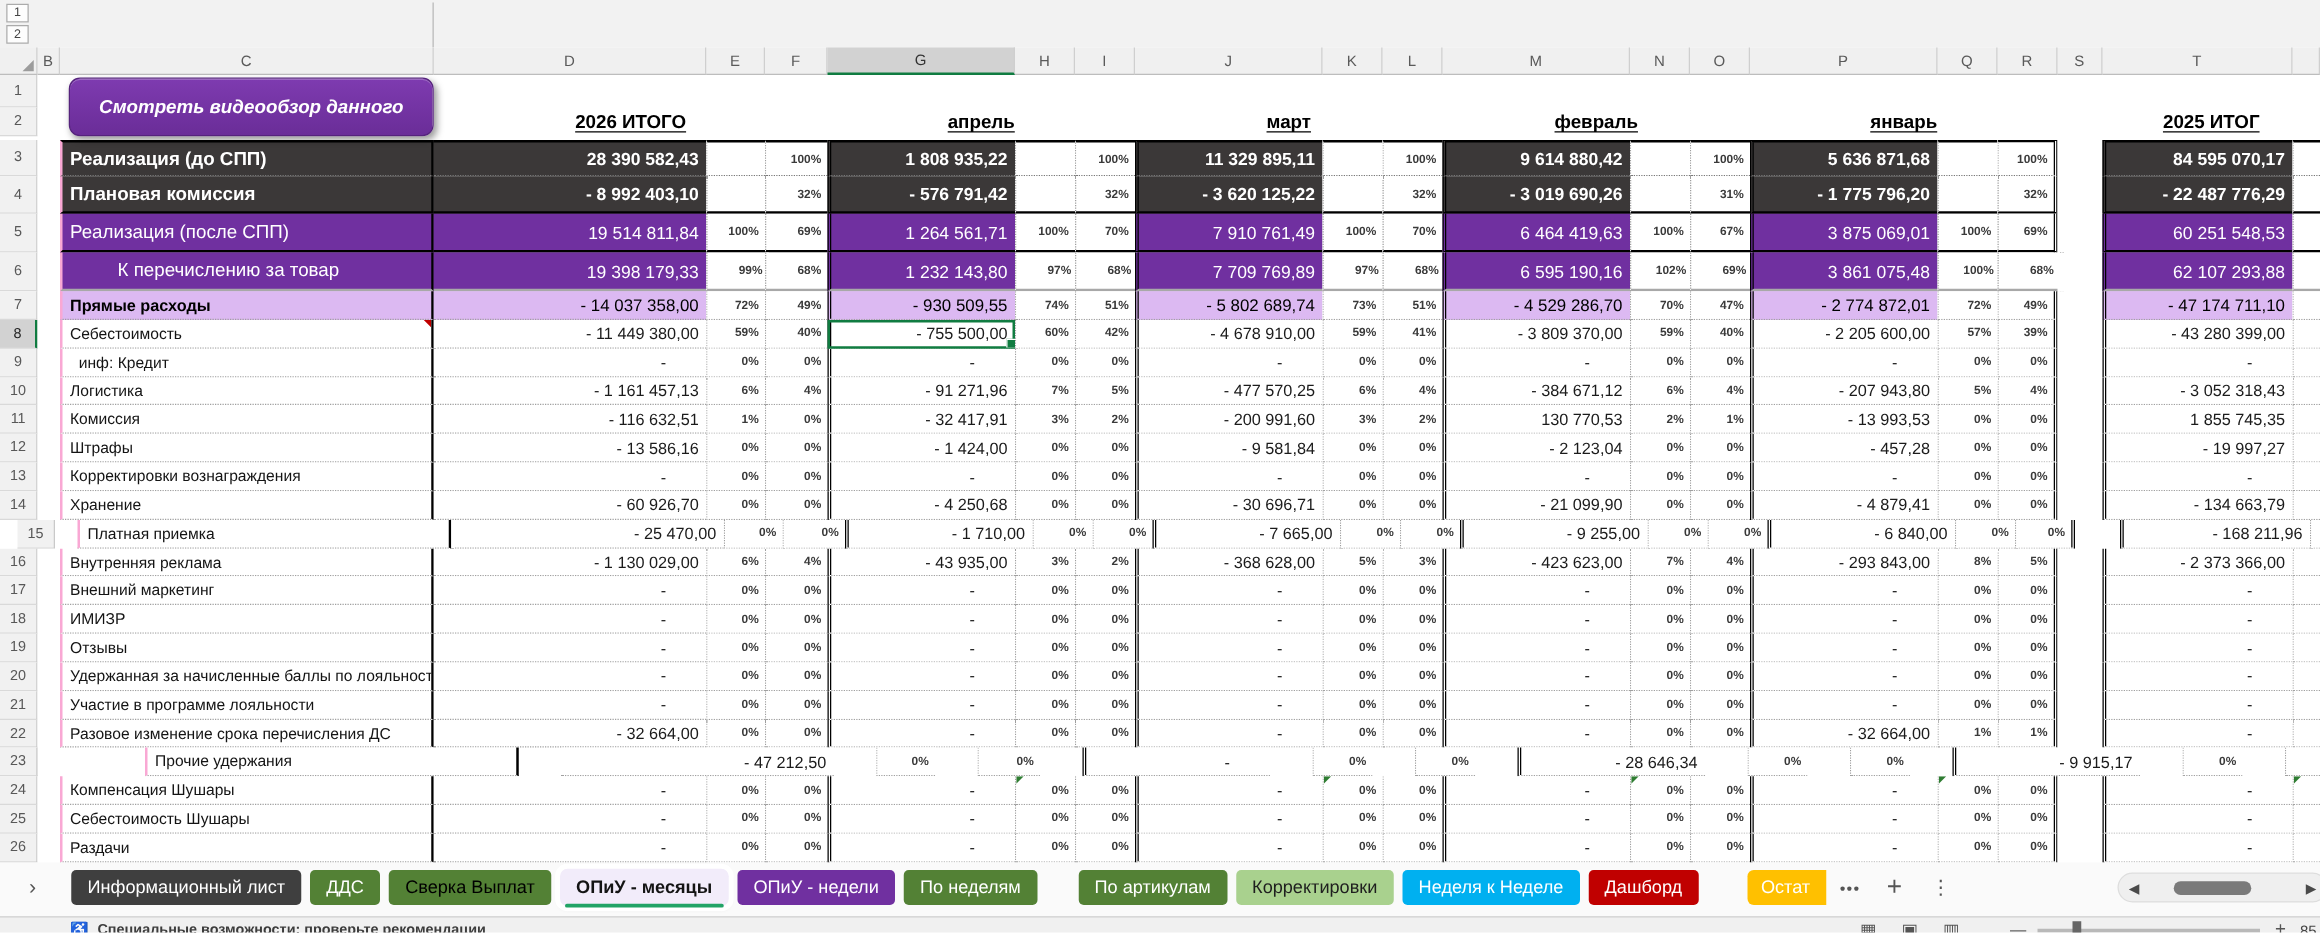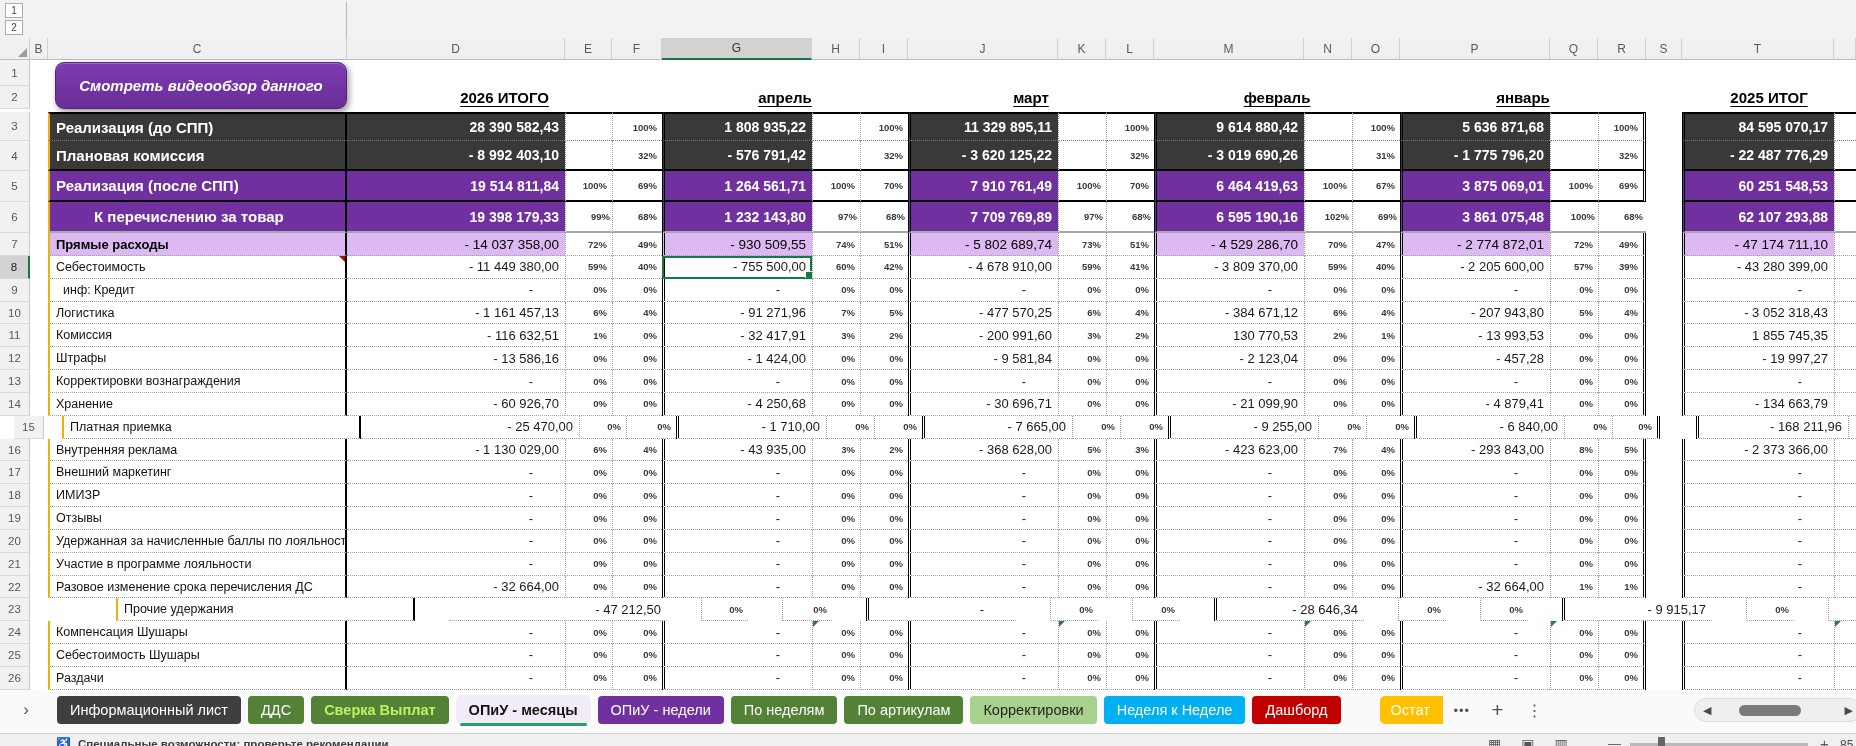--- a/index.html
+++ b/index.html
@@ -22,35 +22,35 @@
   .ch.chsel{background:#d2d2d2;border-bottom:2px solid #107C41;color:#333;}
 
   
   #gridbody{position:absolute;left:0;top:60px;width:1856px;}
   .grow{display:grid;}
   .cl{box-sizing:border-box;display:flex;align-items:center;overflow:hidden;white-space:nowrap;position:relative;background:#fff;}
   .blank{background:#fff;}
   .monthhdr{justify-content:center;align-items:flex-end;padding-bottom:3px;font-size:15px;font-weight:bold;color:#000;}
   .monthhdr span{text-decoration:underline;text-underline-offset:3px;}
 
-  .clabel{padding-left:6px;font-size:12.5px;color:#141414;border-left:2px solid #eab308;border-right:2px solid #000;}
+  .clabel{padding-left:6px;font-size:12.5px;color:#141414;border-left:2px solid #f9a8d4;border-right:2px solid #000;}
   .clabel.indent{padding-left:13px;}
   .val{justify-content:flex-end;padding-right:6px;font-size:13px;color:#1b1b1b;}
   .val.dash{padding-right:32px;}
   .p{justify-content:flex-end;padding-right:5px;font-size:9.5px;font-weight:bold;color:#3a3a3a;border-left:1px dotted #9e9e9e;}
   .blockstart{border-left:3px double #000 !important;}
   .dblright{border-right:3px double #000;}
   .gap{background:#fff;border:none !important;}
   .ucell{border-left:1px dotted #9e9e9e;}
 
   
   .row-dark .clabel,.row-dark .val{background:#3B3838;color:#fff;font-weight:bold;}
   .row-dark .clabel{font-size:15px;}
   .row-dark .val{font-size:14px;}
-  .row-purple .clabel,.row-purple .val{background:#7030A0;color:#fff;font-weight:bold;}
+  .row-purple .clabel,.row-purple .val{background:#7030A0;color:#fff;font-weight:normal;}
   .row-purple .clabel{font-size:15px;}
   .row-purple .val{font-size:14px;}
   .row-lilac .clabel,.row-lilac .val{background:#DCB9F2;color:#000;}
   .row-lilac .clabel{font-weight:bold;font-size:13px;}
   .row-lilac .val{font-size:13.5px;}
 
   
   .bt > .cl:not(.gap):not(.rowhdr):not(.bcell){border-top:2px solid #000;}
   .bbsolid > .cl:not(.gap):not(.rowhdr):not(.bcell){border-bottom:2px solid #000;}
   .bbgray > .cl:not(.gap):not(.rowhdr):not(.bcell){border-bottom:2px solid #a8a8a8;padding-left:44px;}
@@ -730,25 +730,25 @@
     <span class="tb-more" style="order:50">•••</span>
     <span class="tb-add" style="order:51">+</span>
     <span class="tb-kebab" style="order:52">⋮</span>
     <div class="scrollpill" style="order:53">
       <span class="sp-arrow">◀</span>
       <div class="sp-thumb"></div>
       <span class="sp-arrow">▶</span>
     </div>
   <div class="tab" style="background: rgb(63, 63, 63); color: rgb(255, 255, 255); order: 1;">Информационный лист</div>
       <div class="tab" style="background: rgb(83, 129, 53); color: rgb(255, 255, 255); order: 2;">ДДС</div>
-      <div class="tab" style="background: rgb(83, 129, 53); color: #bef264; order: 3; font-weight: bold;">Сверка Выплат</div>
+      <div class="tab" style="background: rgb(83, 129, 53); color: #000000; order: 3;">Сверка Выплат</div>
       <div class="tab tabactive" style="background: rgb(242, 236, 250); color: rgb(20, 20, 20); order: 4;">ОПиУ - месяцы</div>
       <div class="tab" style="background: rgb(112, 48, 160); color: rgb(255, 255, 255); order: 5;">ОПиУ - недели</div>
       <div class="tab" style="background: rgb(83, 129, 53); color: rgb(255, 255, 255); order: 6;">По неделям</div>
-      <div class="tab" style="background: rgb(83, 129, 53); color: rgb(255, 255, 255); order: 7;">По артикулам</div>
+      <div class="tab" style="background: rgb(83, 129, 53); color: rgb(255, 255, 255); order: 7; margin-left: 26px;">По артикулам</div>
       <div class="tab" style="background: rgb(169, 209, 142); color: rgb(31, 31, 31); order: 8;">Корректировки</div>
       <div class="tab" style="background: rgb(0, 176, 240); color: rgb(255, 255, 255); order: 9;">Неделя к Неделе</div>
       <div class="tab" style="background: rgb(192, 0, 0); color: rgb(255, 255, 255); order: 10;">Дашборд</div>
       <div class="tab cut" style="background: rgb(255, 192, 0); color: rgb(255, 255, 255); order: 11;">Остат</div>
     </div>
 
   <div class="statusbar">
     <div class="sb-left">
       <span class="sb-acc-icon">♿</span>
       <span>Специальные возможности: проверьте рекомендации</span>

